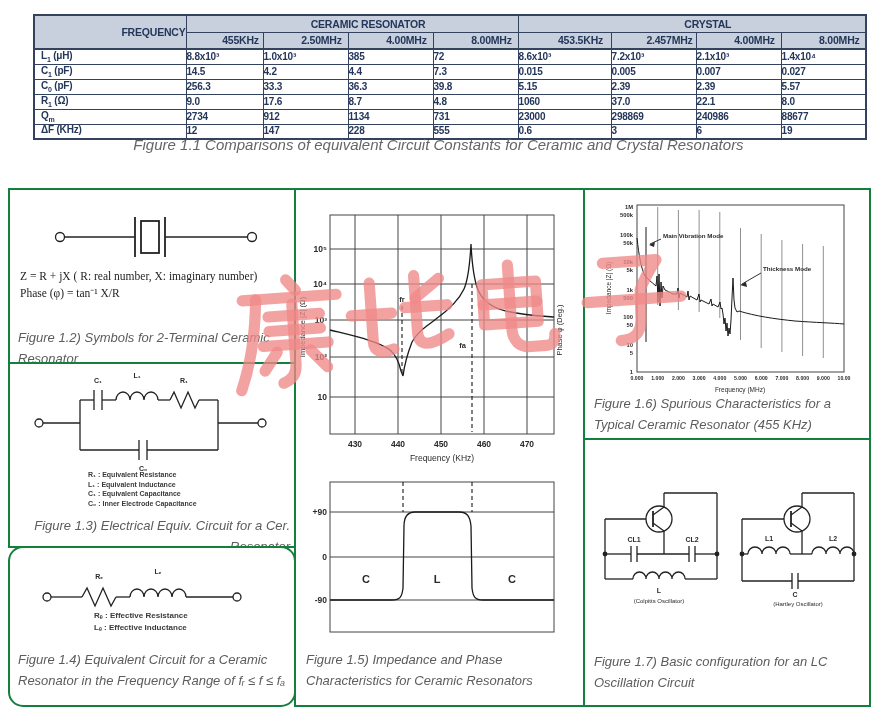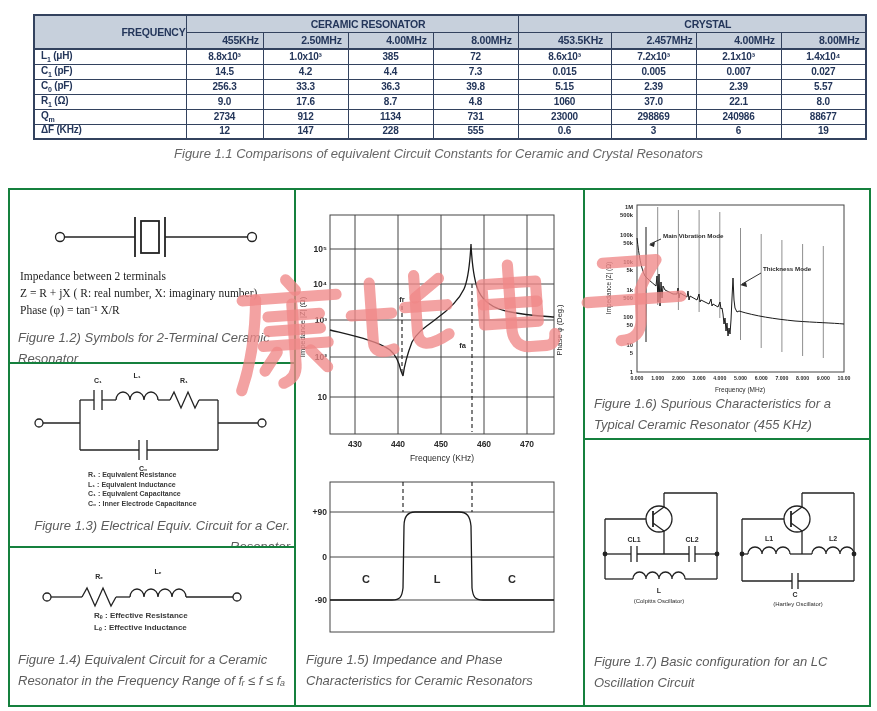--- a/index.html
+++ b/index.html
@@ -9,25 +9,25 @@
   
   #cmp-table{position:absolute;left:33px;top:14px;width:832px;
     border-collapse:collapse;table-layout:fixed;
     color:#24365a;letter-spacing:-0.2px;}
   #cmp-table th,#cmp-table td{border:1px solid #33425e;padding:0;line-height:1;}
   #cmp-table{border:2px solid #33425e;}
   #cmp-table thead th{background:#c7d0dc;font-weight:bold;font-size:10.5px;padding-left:32px;}
   #cmp-table thead{border-bottom:2px solid #33425e;}
   #cmp-table thead tr{height:17px;}
   #cmp-table tbody tr{height:15px;}
-  #cmp-table tbody td{font-size:10px;font-weight:bold;text-align:center;background:#fff;}
+  #cmp-table tbody td{font-size:10px;font-weight:bold;background:#fff;}
   #cmp-table tbody td.rowlabel{text-align:left;padding-left:6px;}
   #cmp-table sub{font-size:7px;}
-  .tbl-caption{position:absolute;left:0;top:146px;width:877px;text-align:center;
-    font-style:italic;color:#666;font-size:13px;}
+  .tbl-caption{position:absolute;left:0;top:136px;width:877px;text-align:center;
+    font-style:italic;color:#666;font-size:15px;}
 
   
   .panel{position:absolute;border:2px solid #15803d;background:#fff;box-sizing:border-box;}
   .panel svg{position:absolute;left:0;top:0;}
   .figcap{position:absolute;font-style:italic;color:#5c5c5c;font-size:13px;line-height:1.6;}
   .seriftext{position:absolute;font-family:"Liberation Serif",serif;font-size:11.5px;
     color:#1e1e1e;line-height:17px;}
   .legend{position:absolute;font-size:7px;font-weight:bold;color:#3a3a3a;line-height:9.5px;}
   .legend14{position:absolute;font-size:8px;font-weight:bold;color:#3a3a3a;line-height:12px;}
 
@@ -154,21 +154,20 @@
   <svg width="284" height="172" viewBox="0 0 284 172">
     <circle class="wire" cx="50" cy="47" r="4.5"></circle>
     <circle class="wire" cx="242" cy="47" r="4.5"></circle>
     <line class="wire" x1="54.5" y1="47" x2="125" y2="47"></line>
     <line class="wire" x1="155" y1="47" x2="237.5" y2="47"></line>
     <line class="wire" x1="125" y1="27" x2="125" y2="67" style="stroke-width:1.8"></line>
     <line class="wire" x1="155" y1="27" x2="155" y2="67" style="stroke-width:1.8"></line>
     <rect class="wire" x="131" y="31" width="18" height="32" style="stroke-width:1.8"></rect>
   </svg>
   <div class="seriftext" style="left:10px;top:78px;width:272px;">
-    <div>Impedance between 2 terminals</div>
     <div>Z = R + jX ( R: real number, X: imaginary number)</div>
     <div>Phase (φ) = tan⁻¹ X/R</div>
   </div>
   <div class="figcap" style="left:8px;top:138px;width:272px;">Figure 1.2) Symbols for 2-Terminal Ceramic Resonator</div>
 </div>
 
 <div class="panel" style="left:8px;top:362px;width:288px;height:186px;">
   <svg width="284" height="182" viewBox="0 0 284 182">
     <circle class="wire" cx="29" cy="59" r="4"></circle>
     <circle class="wire" cx="252" cy="59" r="4"></circle>
@@ -197,21 +196,21 @@
   </svg>
   <div class="legend" style="left:78px;top:106px;">
     <div>R₁ : Equivalent Resistance</div>
     <div>L₁ : Equivalent Inductance</div>
     <div>C₁ : Equivalent Capacitance</div>
     <div>C₀ : Inner Electrode Capacitance</div>
   </div>
   <div class="figcap" style="left:8px;top:152px;width:272px;text-align:right;">Figure 1.3) Electrical Equiv. Circuit for a Cer. Resonator</div>
 </div>
 
-<div class="panel" style="left:8px;top:546px;width:288px;height:161px;">
+<div class="panel" style="left:8px;top:546px;width:288px;height:161px;border-radius:15px;">
   <svg width="284" height="157" viewBox="0 0 284 157">
     <circle class="wire" cx="37" cy="49" r="4"></circle>
     <circle class="wire" cx="227" cy="49" r="4"></circle>
     <line class="wire" x1="41" y1="49" x2="72" y2="49"></line>
     <path class="wire" d="M72,49 L77,40 L85,58 L93,40 L101,58 L106,49"></path>
     <line class="wire" x1="106" y1="49" x2="120" y2="49"></line>
     <path class="wire" d="M120,49 a7,8 0 0 1 14,0 a7,8 0 0 1 14,0 a7,8 0 0 1 14,0 a7,8 0 0 1 14,0"></path>
     <line class="wire" x1="176" y1="49" x2="223" y2="49"></line>
     <text class="complbl" x="89" y="31" text-anchor="middle">Rₑ</text>
     <text class="complbl" x="148" y="26" text-anchor="middle">Lₑ</text>

